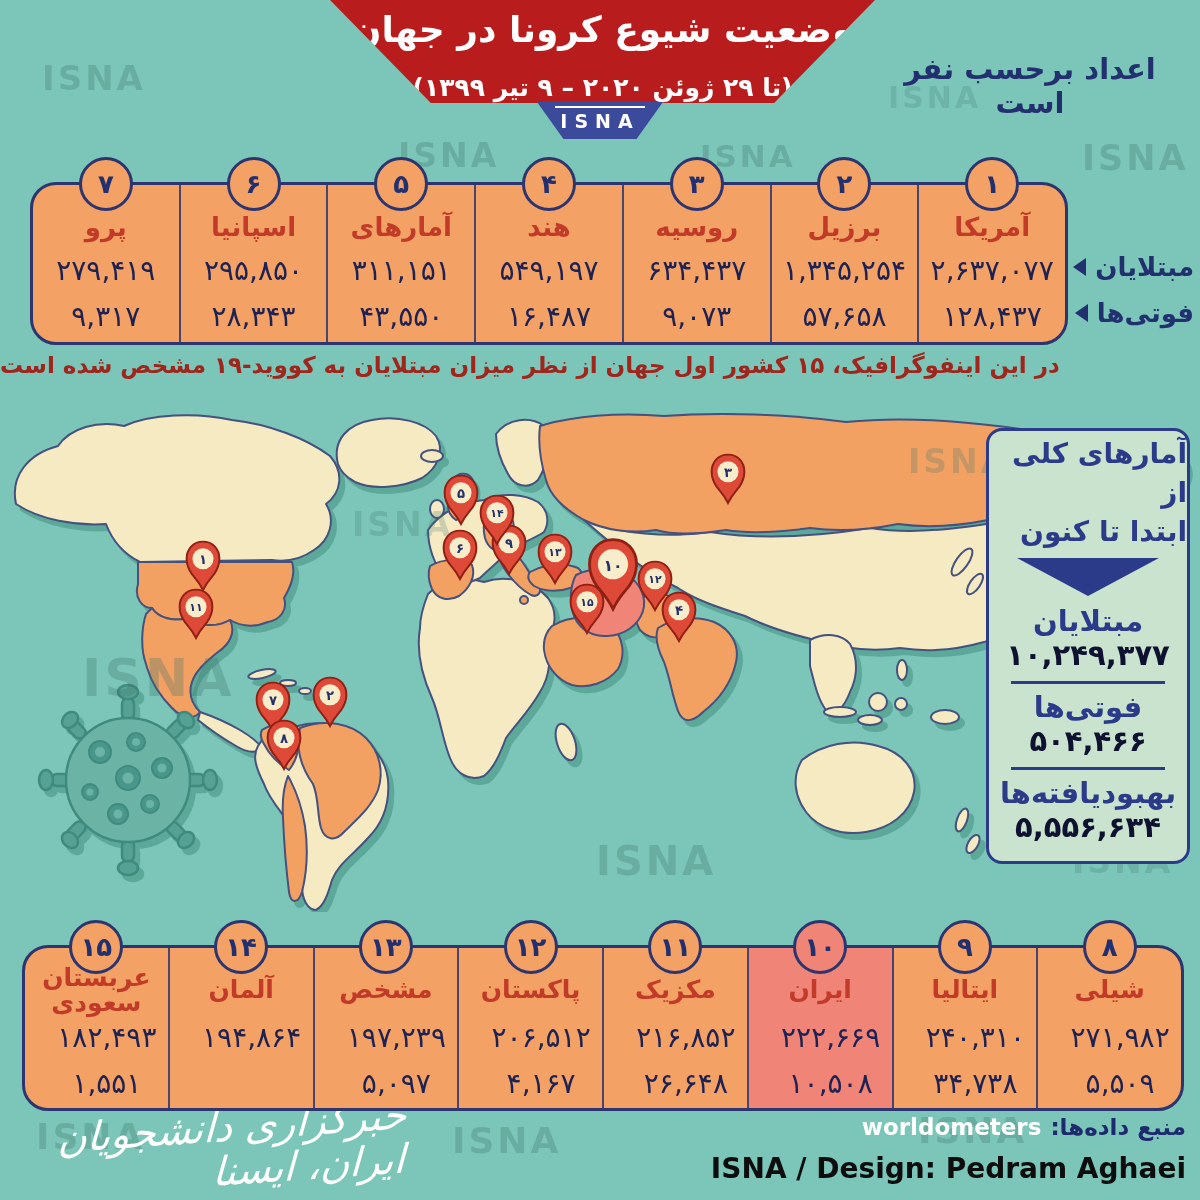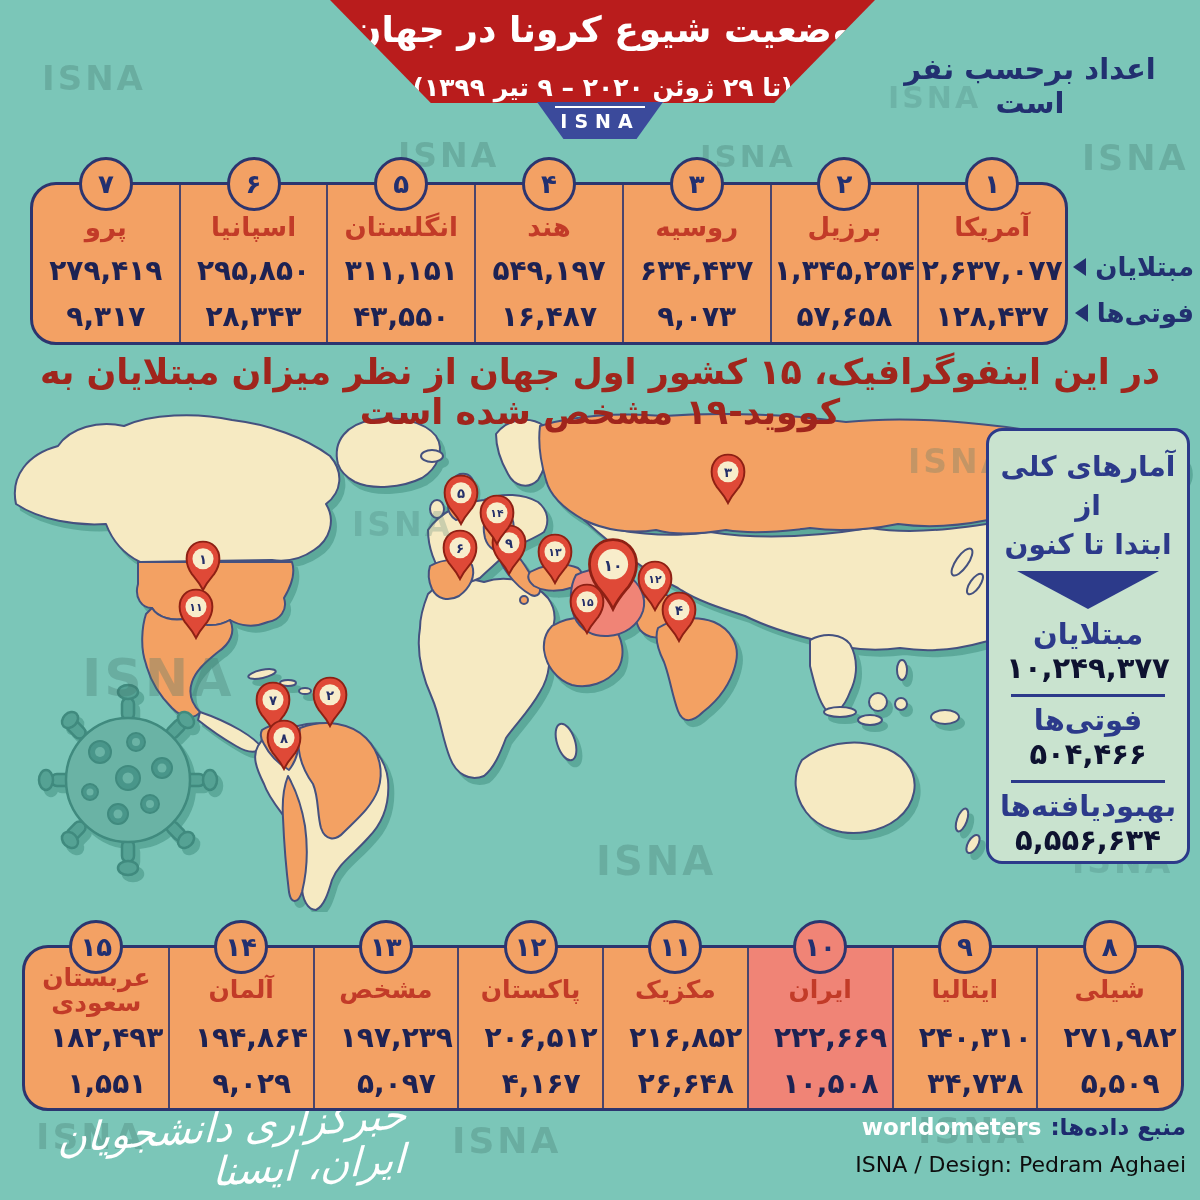--- a/index.html
+++ b/index.html
@@ -29,48 +29,48 @@
   .cell + .cell{border-inline-start:2.5px solid rgba(44,53,111,.85);}
   .cell.iran{background:#f08476;}
   .badge{position:absolute;top:-28px;left:50%;transform:translateX(-50%);width:48px;height:48px;
          border-radius:50%;background:#f3a164;border:3px solid #2c356f;display:flex;
          align-items:center;justify-content:center;color:#223070;font-weight:bold;font-size:26px;z-index:6;}
   .cell.iran .badge{background:#f08476;}
   .cname{height:40px;display:flex;align-items:center;justify-content:center;line-height:1.02;
          color:#c23b28;font-weight:bold;font-size:26px;padding:0 6px;}
   .strip.bottom .cname{height:48px;font-size:25px;}
   .cnum{height:46px;display:flex;align-items:center;justify-content:center;
-        color:#1d2253;font-weight:bold;font-size:28px;direction:rtl;}
+        color:#1d2253;font-weight:normal;font-size:28px;direction:rtl;}
   .strip.bottom .cnum{height:46px;padding-left:21px;}
   
   .side-label{position:absolute;right:6px;width:132px;height:44px;display:flex;align-items:center;
               justify-content:flex-start;gap:9px;color:#223070;font-weight:bold;font-size:26px;z-index:5;}
   .tri-left{width:0;height:0;border-top:9px solid transparent;border-bottom:9px solid transparent;
             border-right:13px solid #223070;}
   
-  .desc{position:absolute;left:0;top:352px;width:100%;text-align:center;color:#a0251c;
-        font-weight:bold;font-size:35px;z-index:4;}
+  .desc{position:absolute;left:0;top:352px;width:100%;text-align:left;color:#a0251c;
+        font-weight:bold;font-size:23px;z-index:4;}
   
   .map{position:absolute;left:0;top:412px;width:1200px;height:500px;z-index:2;}
   
   .panel{position:absolute;right:10px;top:428px;width:204px;height:436px;background:#c9e3cf;
          border:3.5px solid #2c3a8a;border-radius:16px;z-index:6;display:flex;flex-direction:column;
-         align-items:center;text-align:center;padding-top:16px;box-sizing:border-box;}
+         align-items:center;text-align:right;padding-top:3px;box-sizing:border-box;}
   .panel .ptitle{color:#2c3a8a;font-weight:bold;font-size:28px;line-height:1.4;}
   .panel .plabel{color:#2c3a8a;font-weight:bold;font-size:29px;margin-top:4px;}
   .panel .pnum{color:#0e1230;font-weight:bold;font-size:29px;margin-top:0;direction:rtl;}
   .panel .pdiv{width:78%;border-top:3px solid #2c3a8a;margin:9px 0 2px;}
   .panel .parrow{margin:4px 0 2px;}
   
   .src-line{position:absolute;right:14px;top:1114px;display:flex;gap:9px;align-items:center;
             font-weight:bold;font-size:23px;z-index:4;}
   .src-line .lbl{color:#1d2a6e;}
   .src-line .val{color:#ffffff;direction:ltr;}
-  .credit-line{position:absolute;right:14px;top:1152px;color:#0d0d0d;font-weight:normal;
-               font-size:22px;direction:ltr;z-index:4;}
+  .credit-line{position:absolute;right:14px;top:1152px;color:#0d0d0d;font-weight:bold;
+               font-size:28px;direction:ltr;z-index:4;}
   .calligraphy{position:absolute;left:16px;top:1106px;width:390px;color:#ffffff;font-size:40px;
                font-style:italic;transform:rotate(-4deg) skewX(-6deg);z-index:4;line-height:1.1;}
 </style>
 </head>
 <body>
 
 <div class="canvas">
 
   <span class="wm" style="left:42px;top:58px;font-size:34px">ISNA</span>
   <span class="wm" style="left:398px;top:136px;font-size:33px">ISNA</span>
@@ -116,21 +116,21 @@
       <div class="cnum">۹,۰۷۳</div>
     </div>
     <div class="cell">
       <div class="badge">۴</div>
       <div class="cname">هند</div>
       <div class="cnum">۵۴۹,۱۹۷</div>
       <div class="cnum">۱۶,۴۸۷</div>
     </div>
     <div class="cell">
       <div class="badge">۵</div>
-      <div class="cname">انگلستان</div>
+      <div class="cname">آمارهای</div>
       <div class="cnum">۳۱۱,۱۵۱</div>
       <div class="cnum">۴۳,۵۵۰</div>
     </div>
     <div class="cell">
       <div class="badge">۶</div>
       <div class="cname">اسپانیا</div>
       <div class="cnum">۲۹۵,۸۵۰</div>
       <div class="cnum">۲۸,۳۴۳</div>
     </div>
     <div class="cell">
@@ -381,21 +381,20 @@
     <div class="cell">
       <div class="badge">۱۳</div>
       <div class="cname">مشخص</div>
       <div class="cnum">۱۹۷,۲۳۹</div>
       <div class="cnum">۵,۰۹۷</div>
     </div>
     <div class="cell">
       <div class="badge">۱۴</div>
       <div class="cname">آلمان</div>
       <div class="cnum">۱۹۴,۸۶۴</div>
-      <div class="cnum">۹,۰۲۹</div>
     </div>
     <div class="cell">
       <div class="badge">۱۵</div>
       <div class="cname">عربستان سعودی</div>
       <div class="cnum">۱۸۲,۴۹۳</div>
       <div class="cnum">۱,۵۵۱</div>
     </div>
   </div>
 
   <div class="src-line">

